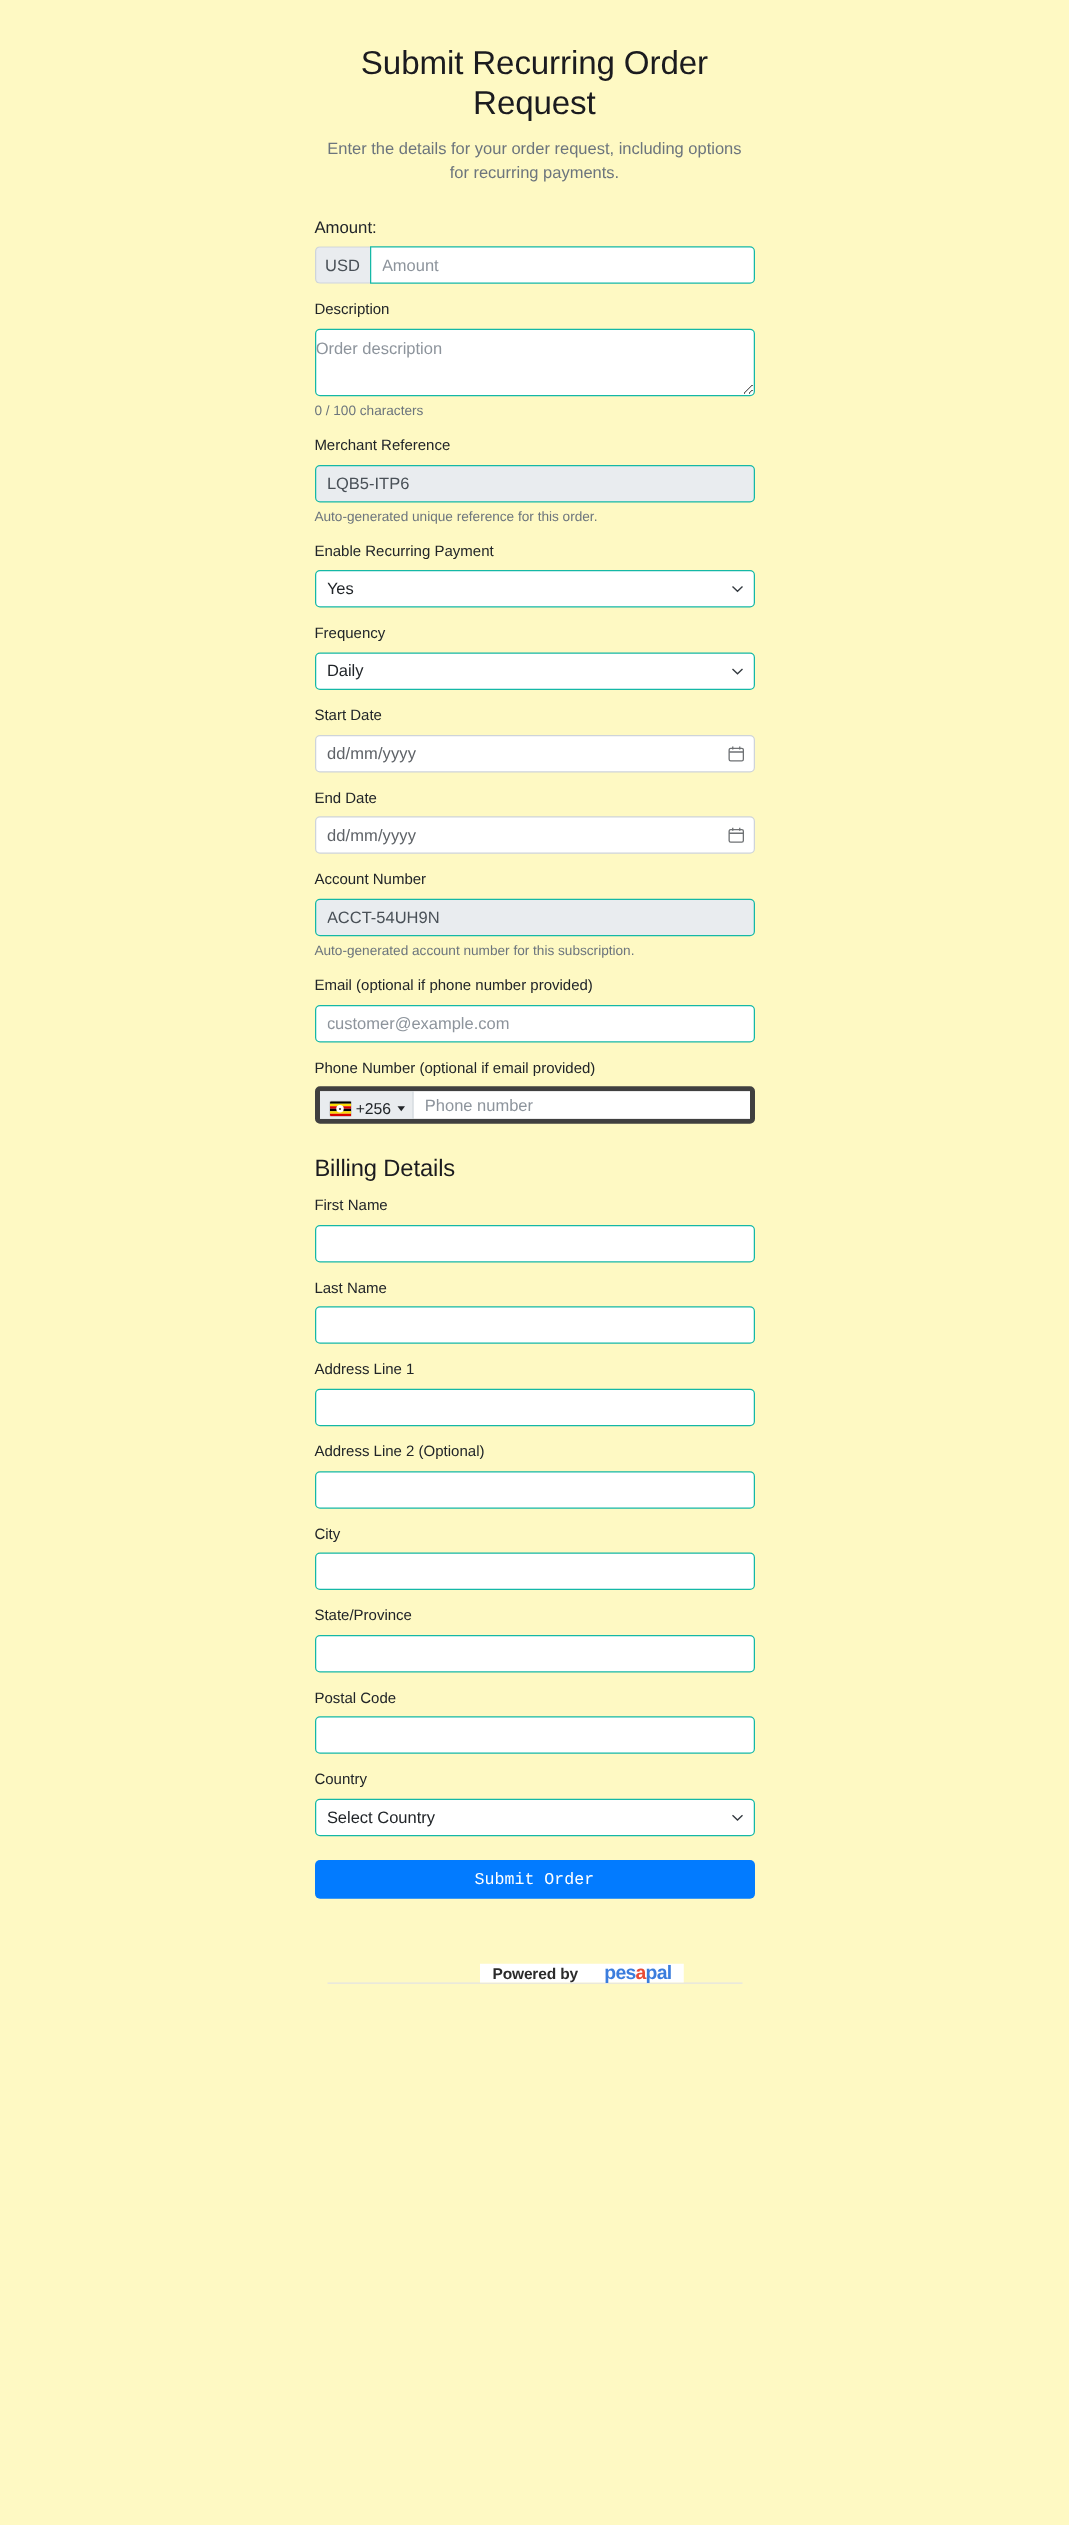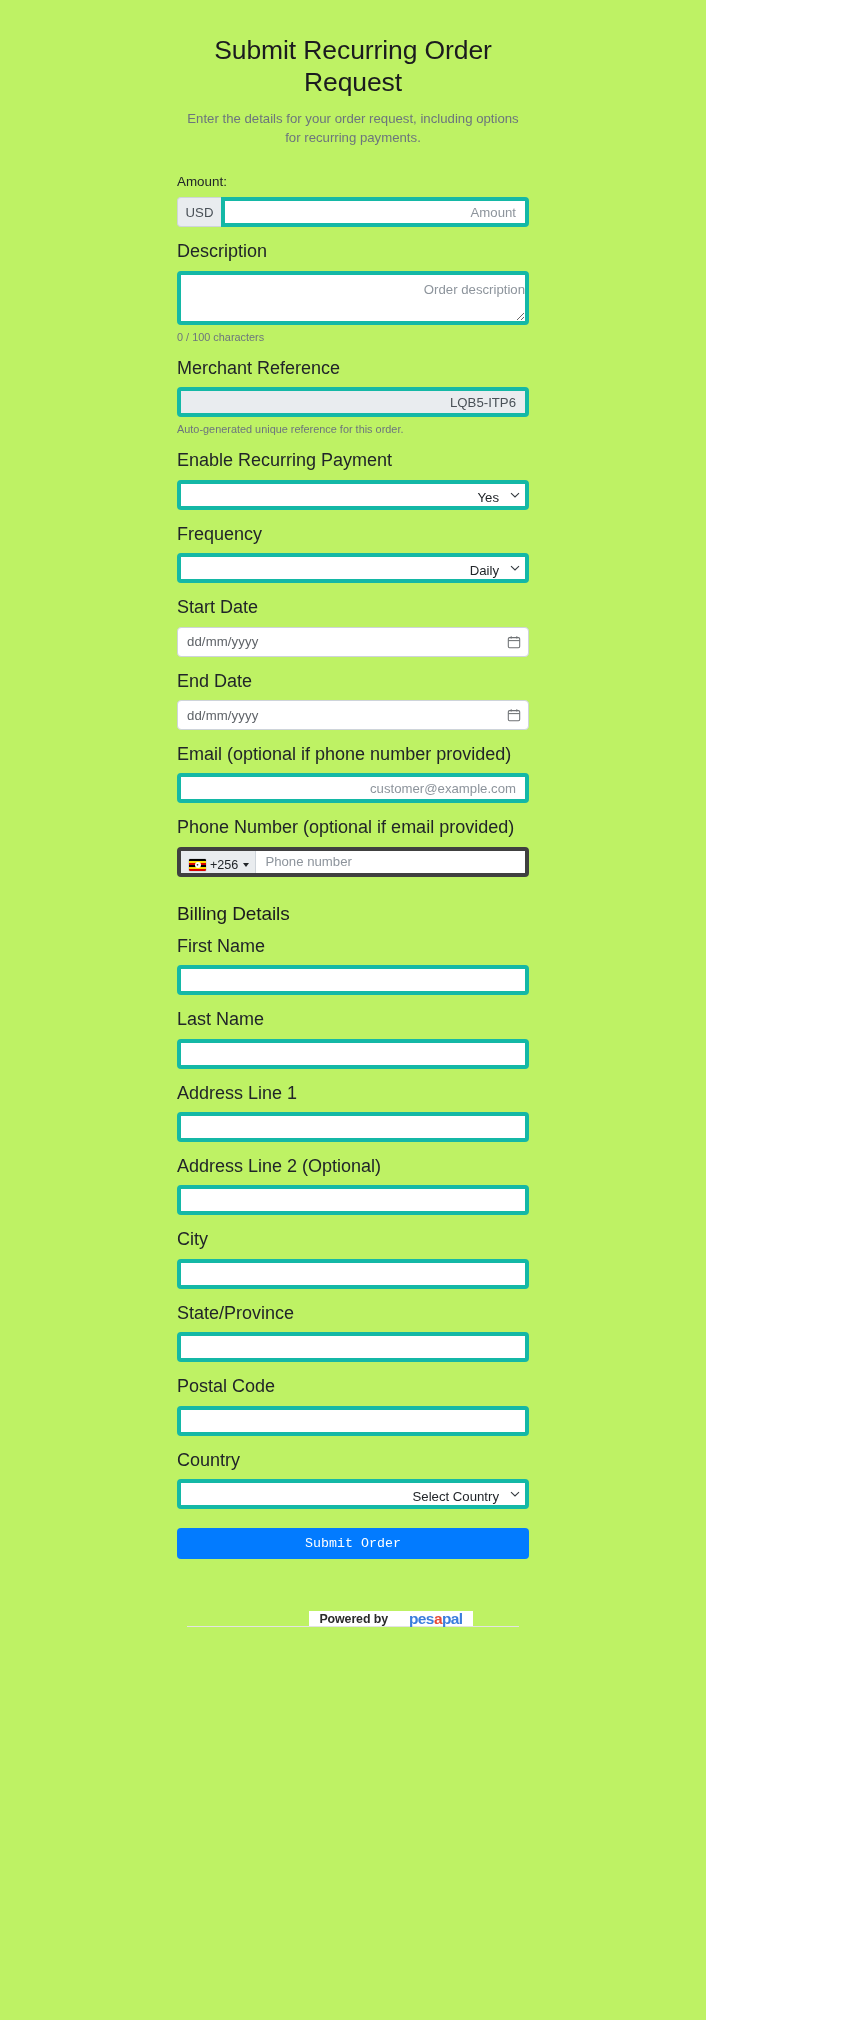--- a/index.html
+++ b/index.html
@@ -10,24 +10,24 @@
   }
   body {
     width: 855px;
     min-height: 2020px;
     font-family: "Liberation Sans", sans-serif;
     color: #212529;
     -webkit-font-smoothing: antialiased;
   }
 
   .page {
-    width: 706px;
+    width: 855px;
     min-height: 2020px;
     position: relative;
-    background: #bef264;
+    background: #fef9c3;
   }
 
   .form-wrap {
     width: 352px;
     margin: 0 auto;
     padding-top: 34px;
   }
 
   
   .page-title {
@@ -46,44 +46,43 @@
     text-align: center;
     margin: 0 0 26px 0;
     padding: 0 2px;
   }
 
   
   .field { margin-bottom: 13px; }
 
   .label {
     display: block;
-    font-size: 18px;
+    font-size: 12px;
     line-height: 1.3;
     color: #212529;
     margin-bottom: 7px;
   }
   .label-amount {
     font-family: "Liberation Sans", sans-serif;
     font-size: 13.4px;
   }
 
   .control {
     display: block;
     width: 100%;
     height: 30px;
-    border: 4px solid #14b8a6;
+    border: 1px solid #14b8a6;
     border-radius: 4px;
     background: #fff;
     font-family: "Liberation Sans", sans-serif;
     font-size: 13.2px;
     color: #212529;
     padding: 0 9px;
     line-height: 28px;
     outline: none;
-    text-align: right;
   }
   .control::placeholder { color: #8d949c; opacity: 1; }
   .control[readonly], .control.readonly {
     background: #e9ecef;
     color: #495057;
   }
 
   textarea.control {
     height: 54px;
     padding: 6px 0;
@@ -409,20 +408,25 @@
           <svg viewBox="0 0 16 16" width="14" height="14">
             <rect x="1.5" y="3" width="13" height="11.5" rx="1.4" fill="none" stroke="#55595c" stroke-width="1.2"></rect>
             <line x1="1.5" y1="6.4" x2="14.5" y2="6.4" stroke="#55595c" stroke-width="1.2"></line>
             <line x1="4.8" y1="1.4" x2="4.8" y2="4" stroke="#55595c" stroke-width="1.2"></line>
             <line x1="11.2" y1="1.4" x2="11.2" y2="4" stroke="#55595c" stroke-width="1.2"></line>
           </svg>
         </span>
       </div>
     </div>
 
+    <div class="field">
+      <label class="label">Account Number</label>
+      <input class="control readonly" type="text" readonly="" value="ACCT-54UH9N" style="">
+      <div class="hint">Auto-generated account number for this subscription.</div>
+    </div>
 
     <div class="field">
       <label class="label">Email (optional if phone number provided)</label>
       <input class="control" type="text" placeholder="customer@example.com" style="">
     </div>
 
     <div class="field">
       <label class="label">Phone Number (optional if email provided)</label>
       <div class="phone-group">
         <div class="country-select">

